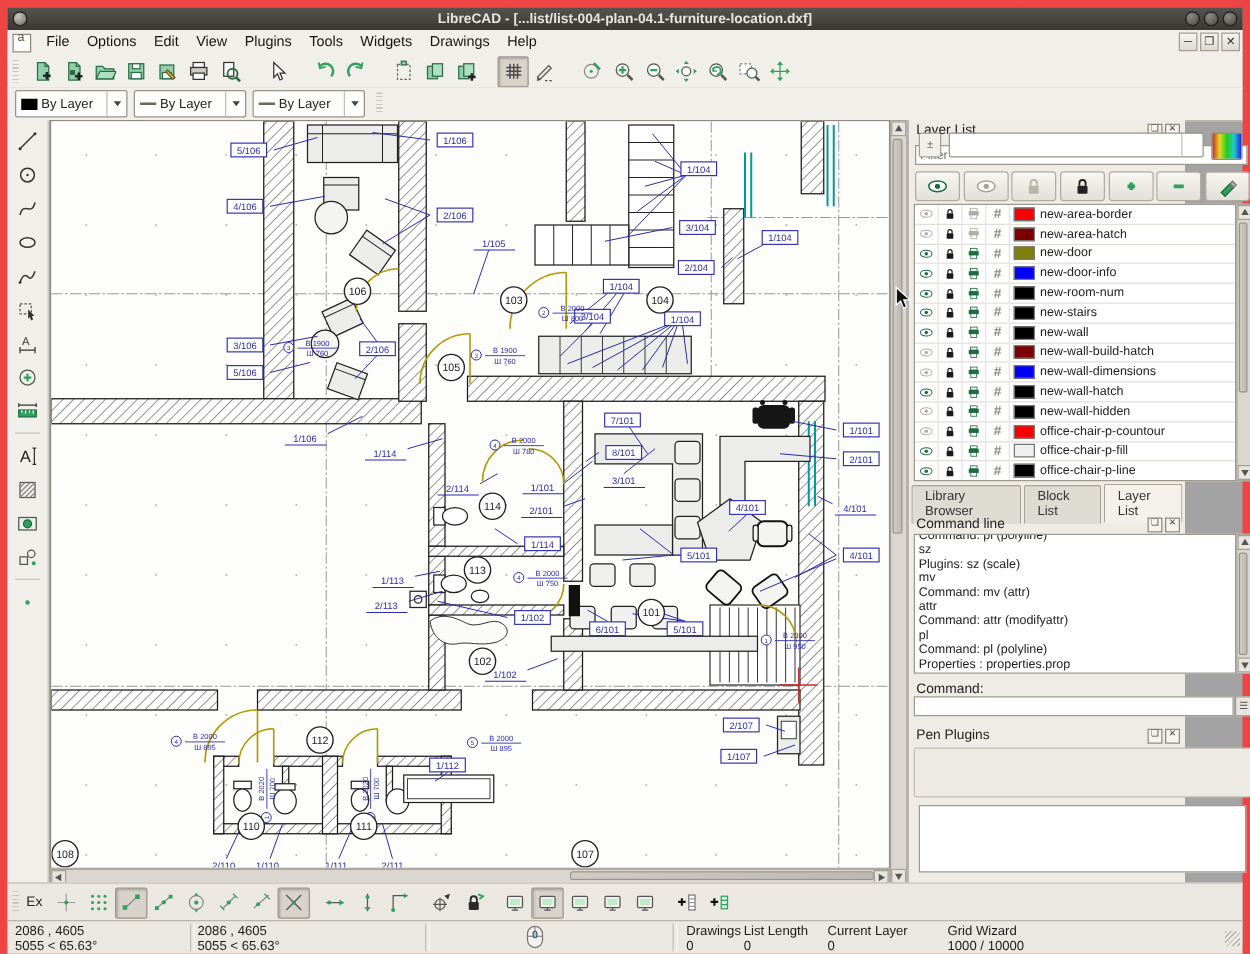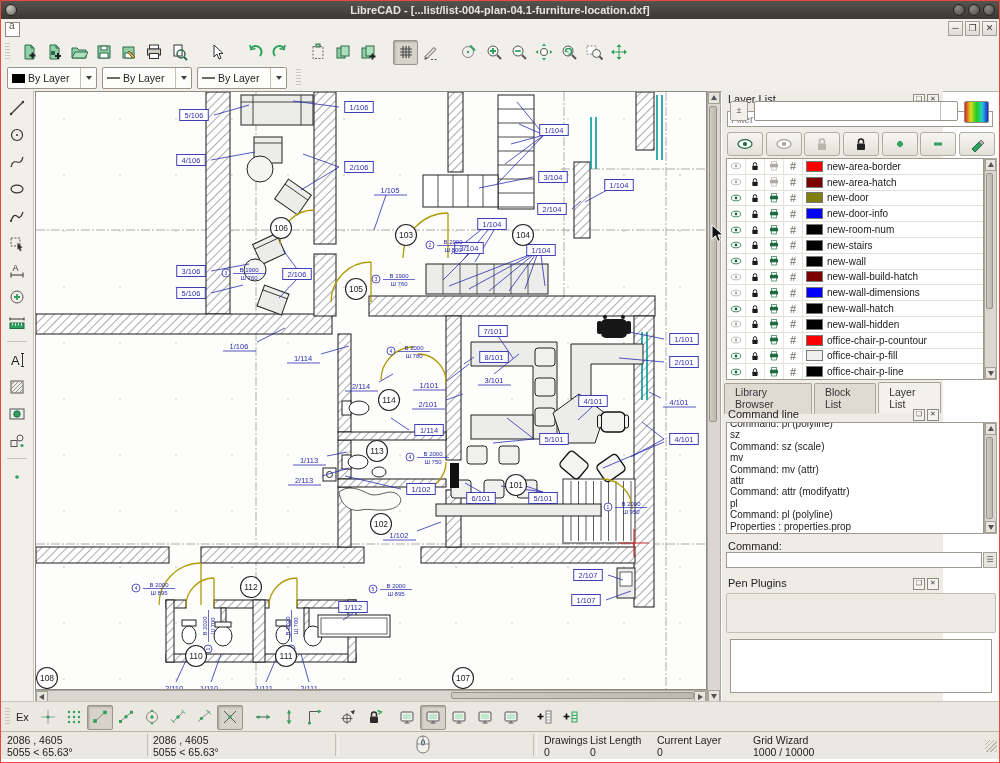--- a/index.html
+++ b/index.html
@@ -1,17 +1,17 @@
 <!DOCTYPE html>
 <html><head>
 <meta charset="utf-8">
 <style>
   html,body{margin:0;padding:0}
   body{width:1000px;height:763px;position:relative;background:#2e2c28;font-family:"Liberation Sans",sans-serif;overflow:hidden;-webkit-font-smoothing:antialiased}
-  #win{position:absolute;left:0;top:0;right:0;bottom:0;background:#ffffff;border:1px solid #ef4444;box-sizing:border-box}
+  #win{position:absolute;left:0;top:0;right:0;bottom:0;background:#a3a3a3;border:6px solid #ef4444;box-sizing:border-box}
   
   #titlebar{position:absolute;left:0;top:0;width:100%;height:18px;background:linear-gradient(#56544e,#3a3833);display:flex;align-items:center;justify-content:center;color:#e6e4de;font-size:11px;font-weight:bold}
   #title-icon{position:absolute;left:4px;top:3px;width:12px;height:12px;border-radius:50%;background:radial-gradient(circle at 35% 30%,#c9c6bd,#6b6862);border:1px solid #23221f;box-sizing:border-box}
   .tb-circles{position:absolute;right:4px;top:3px;display:flex;gap:3px}
   .tb-circle{width:12px;height:12px;border-radius:50%;background:radial-gradient(circle at 35% 30%,#8d8a82,#4a4843);border:1px solid #23221f;box-sizing:border-box}
   
   #menubar{position:absolute;left:0;top:18px;width:100%;height:20px;background:#f1efe9;border-bottom:1px solid #c8c4bb;display:flex;align-items:center;font-size:11.5px;color:#15140f}
   #menu-app-icon{width:13px;height:13px;margin:0 5px 0 4px;border:1px solid #8e8a80;background:#fdfdfb;position:relative}
   #menu-app-icon:before{content:"a";position:absolute;left:3px;top:-3px;font-size:10px;color:#555}
   .menu-item{padding:2px 7px;cursor:default}
@@ -95,20 +95,21 @@
     <span>LibreCAD - [...list/list-004-plan-04.1-furniture-location.dxf]</span>
     <span class="tb-circles">
       <span class="tb-circle"></span>
       <span class="tb-circle"></span>
       <span class="tb-circle"></span>
     </span>
   </div>
 
   <div id="menubar">
     <span id="menu-app-icon"></span>
+    <span id="menu-items"><span class="menu-item">File</span><span class="menu-item">Options</span><span class="menu-item">Edit</span><span class="menu-item">View</span><span class="menu-item">Plugins</span><span class="menu-item">Tools</span><span class="menu-item">Widgets</span><span class="menu-item">Drawings</span><span class="menu-item">Help</span></span>
     <span id="menubar-winbtns">
       <span class="mwb">─</span>
       <span class="mwb">❐</span>
       <span class="mwb">✕</span>
     </span>
   </div>
 
   <div id="toolbar1">
       <span class="handle"></span>
       <span class="tgroup">
@@ -1582,21 +1583,21 @@
 
     <div class="ptitle" style="top:317px">Command line</div>
     <div class="pbtns" style="top:318px">
       <span class="pbtn">❏</span>
       <span class="pbtn">✕</span>
     </div>
     <div id="cmd-history">
         <div style="margin-top: -5px;">
           <div>Command: pl (polyline)</div>
           <div>sz</div>
-          <div>Command: sz (scale)</div>
+          <div>Plugins: sz (scale)</div>
           <div>mv</div>
           <div>Command: mv (attr)</div>
           <div>attr</div>
           <div>Command: attr (modifyattr)</div>
           <div>pl</div>
           <div>Command: pl (polyline)</div>
           <div>Properties : properties.prop</div>
         </div>
       </div>
     <div id="cmd-scroll">

